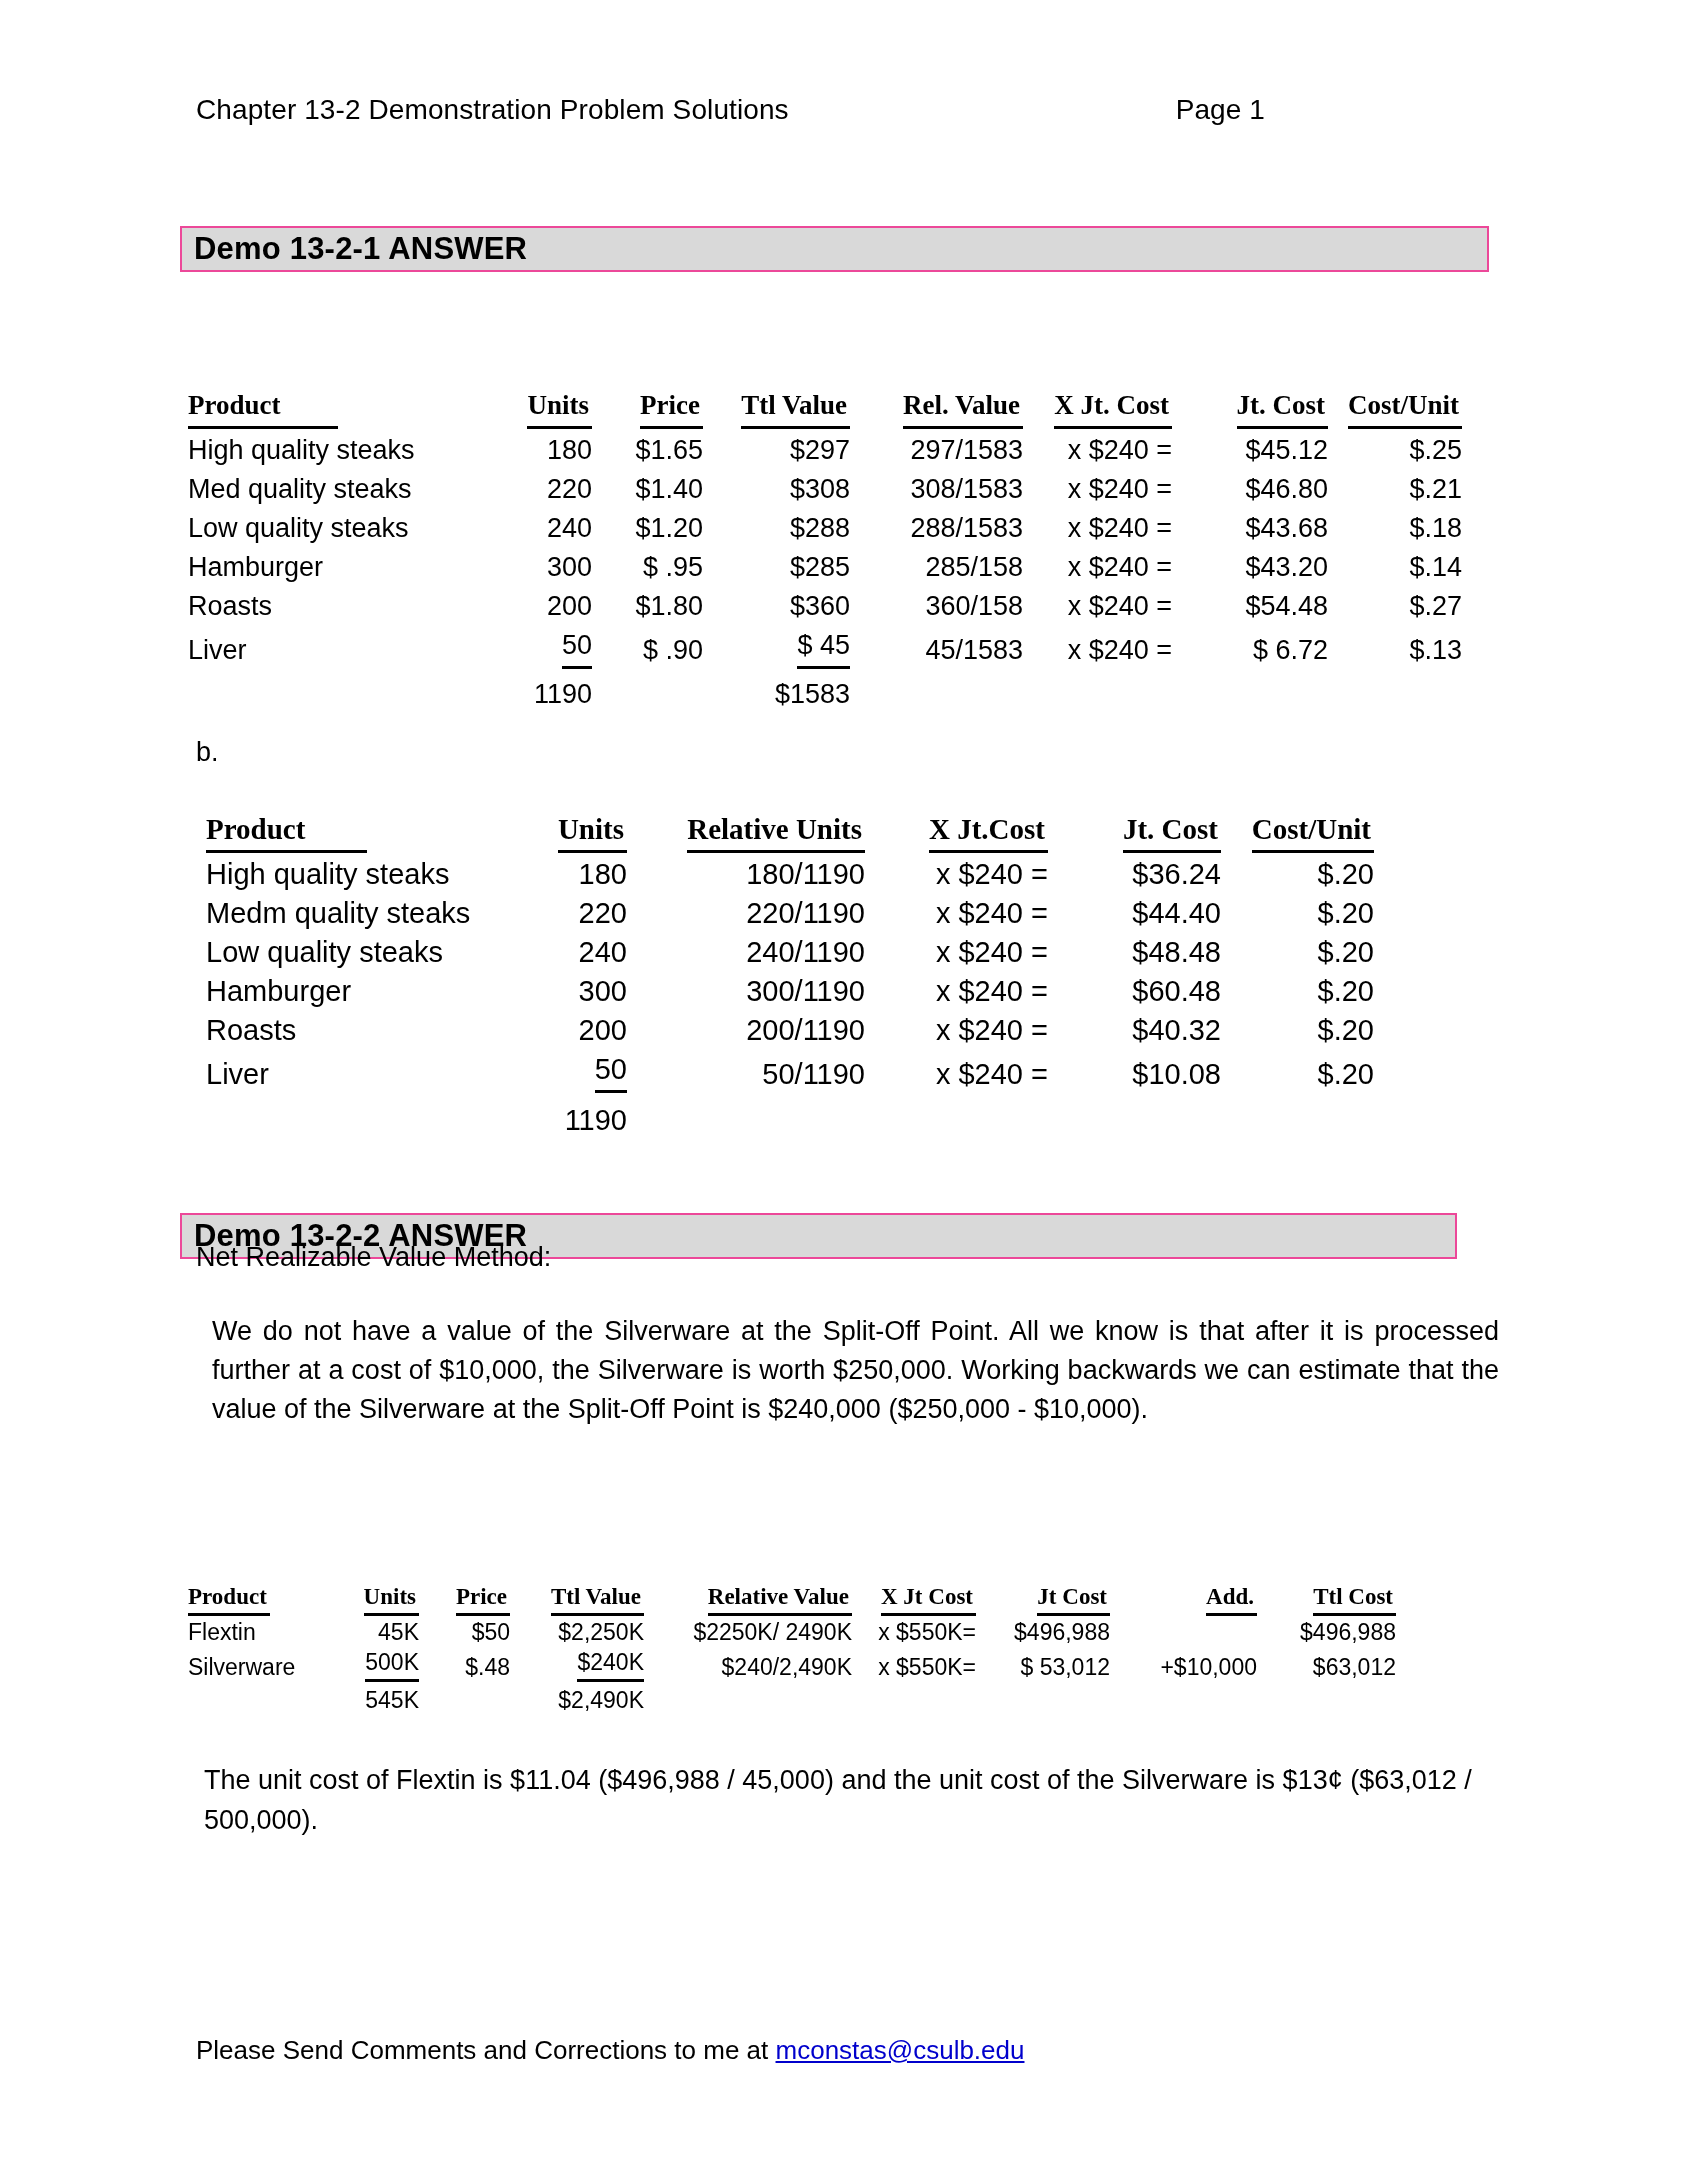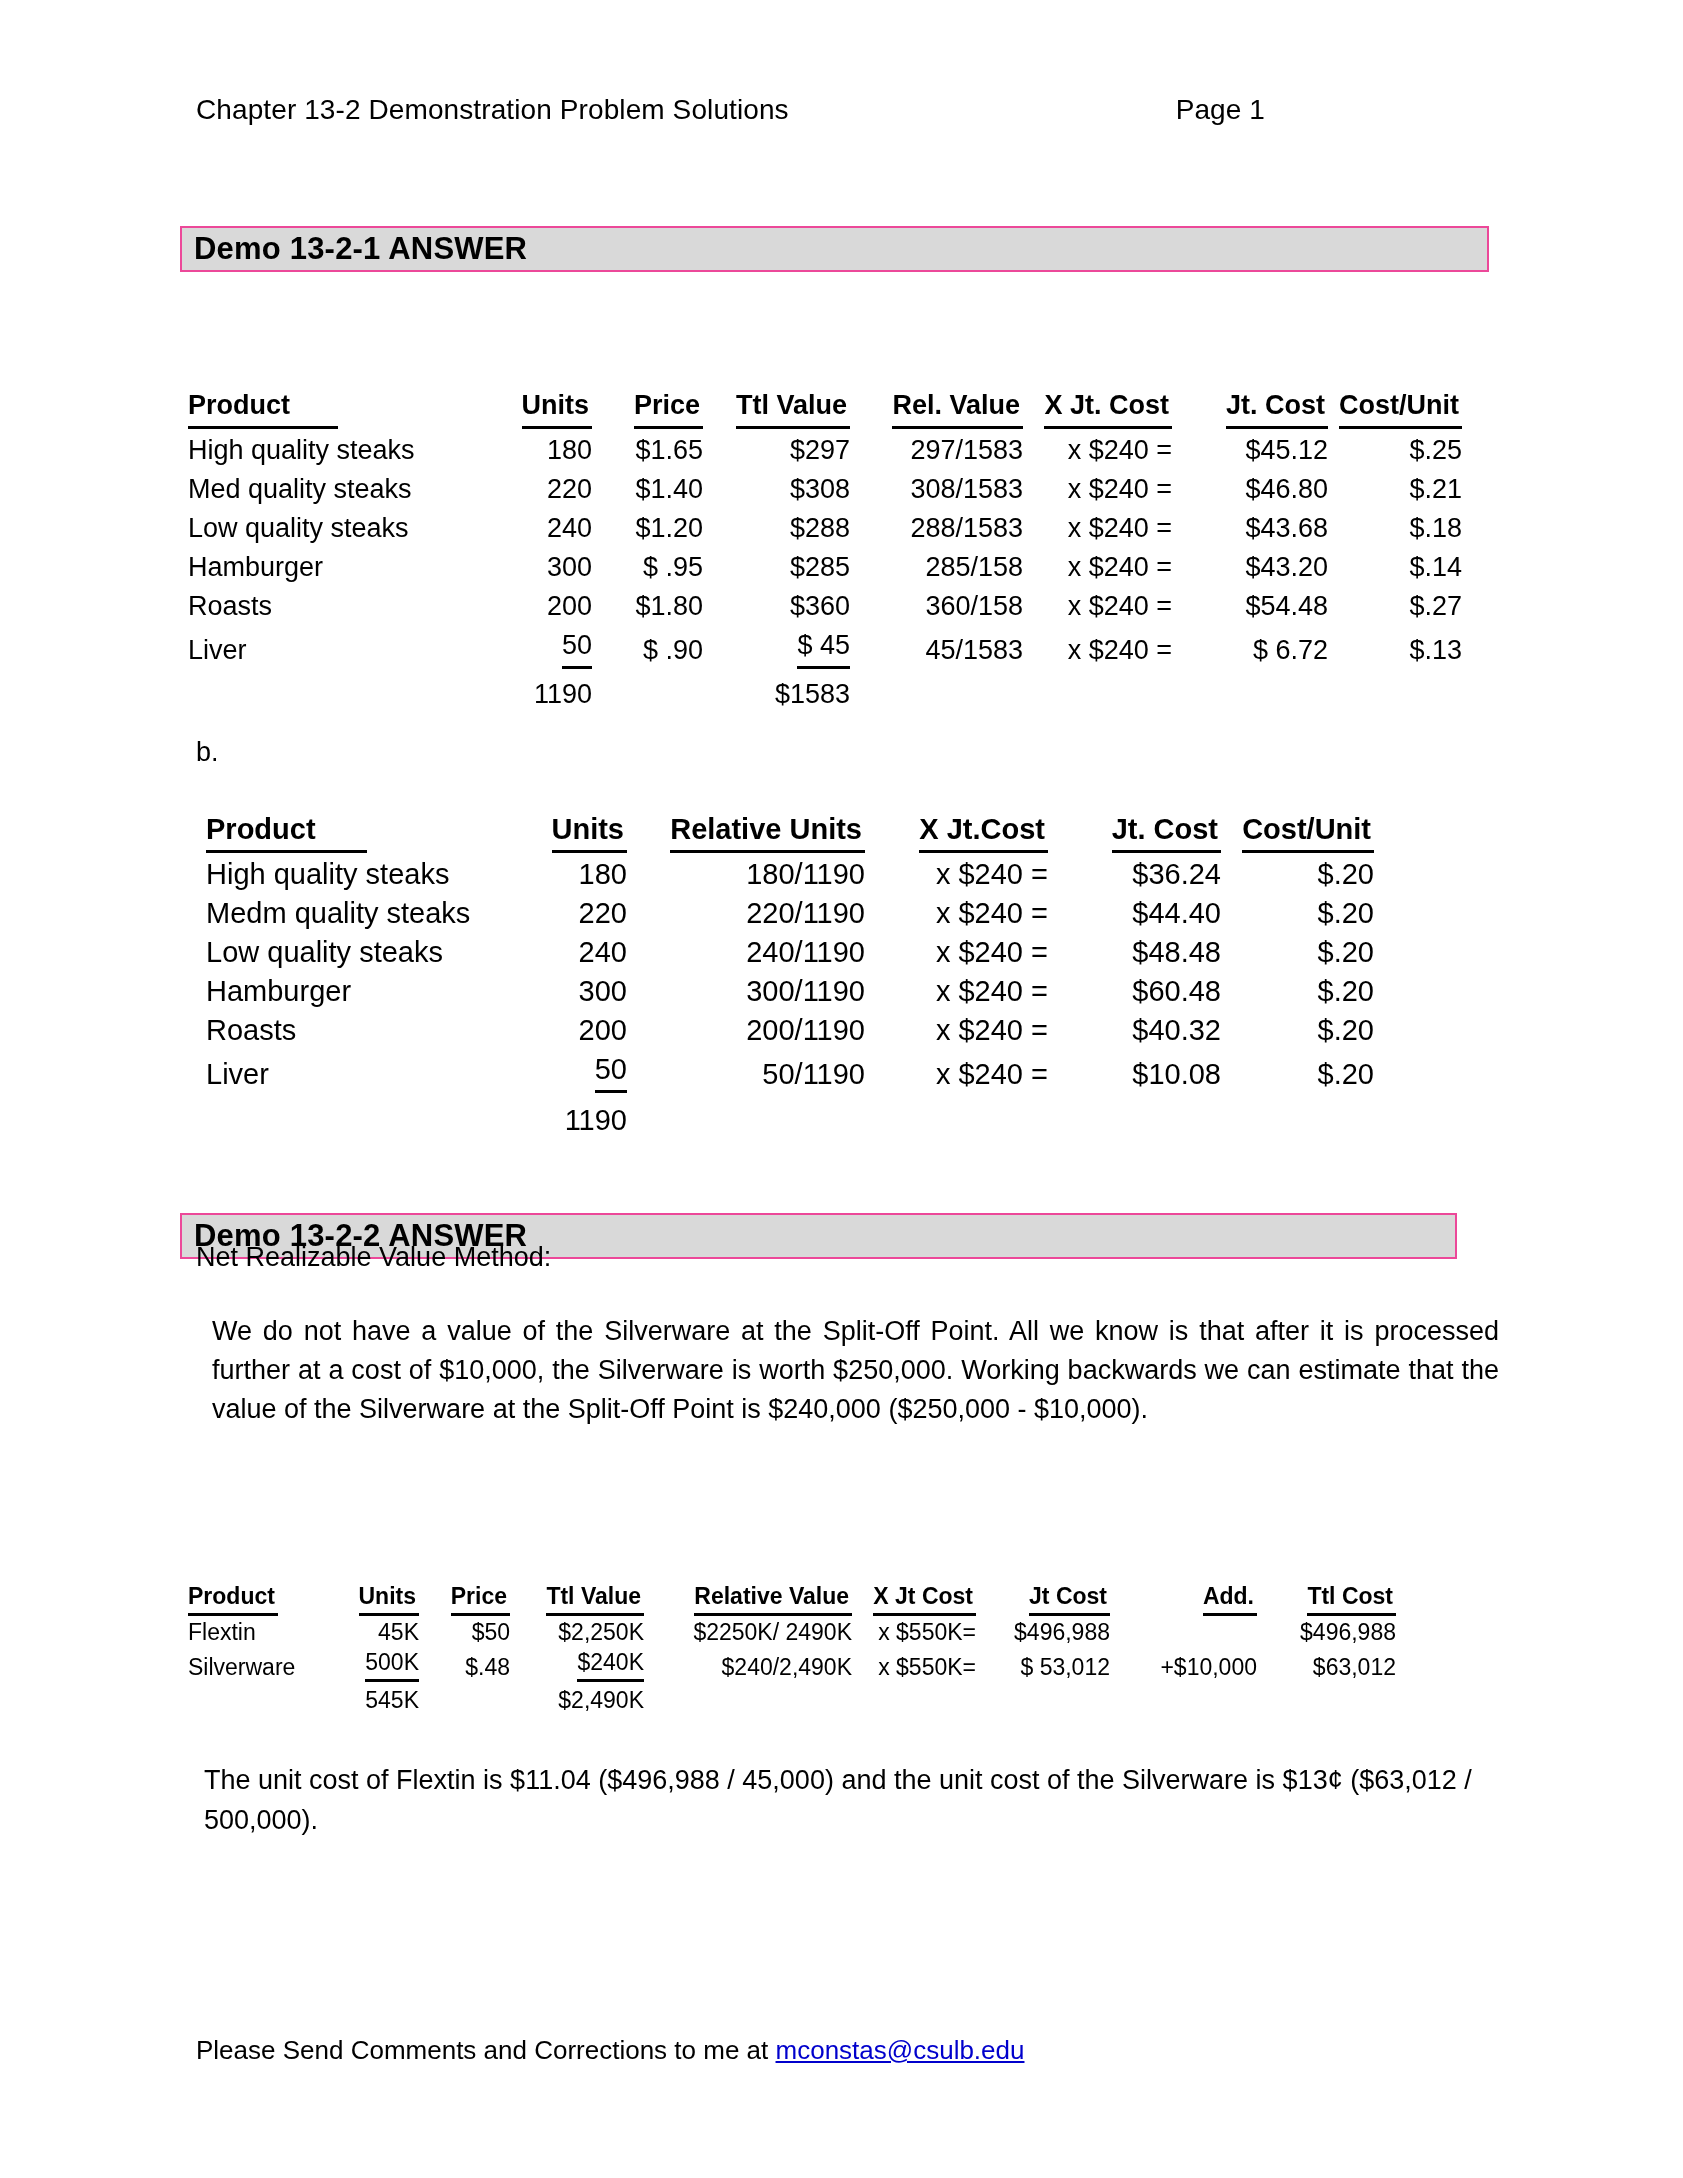--- a/index.html
+++ b/index.html
@@ -74,20 +74,21 @@
   }
   .tbl td, .tbl th {
     padding: 0;
     font-weight: normal;
     white-space: nowrap;
     vertical-align: bottom;
   }
   .tbl thead th {
     font-weight: bold;
     padding-bottom: 1px;
+    font-family: Liberation Serif, serif;
   }
   .tbl thead th .hd {
     display: inline-block;
     border-bottom: 3px solid #000;
     padding: 0 3px 2px 0;
   }
   .tbl tbody td { padding-top: 1px; }
   .num { text-align: right; }
   .lft { text-align: left; }
   .ul-cell {

